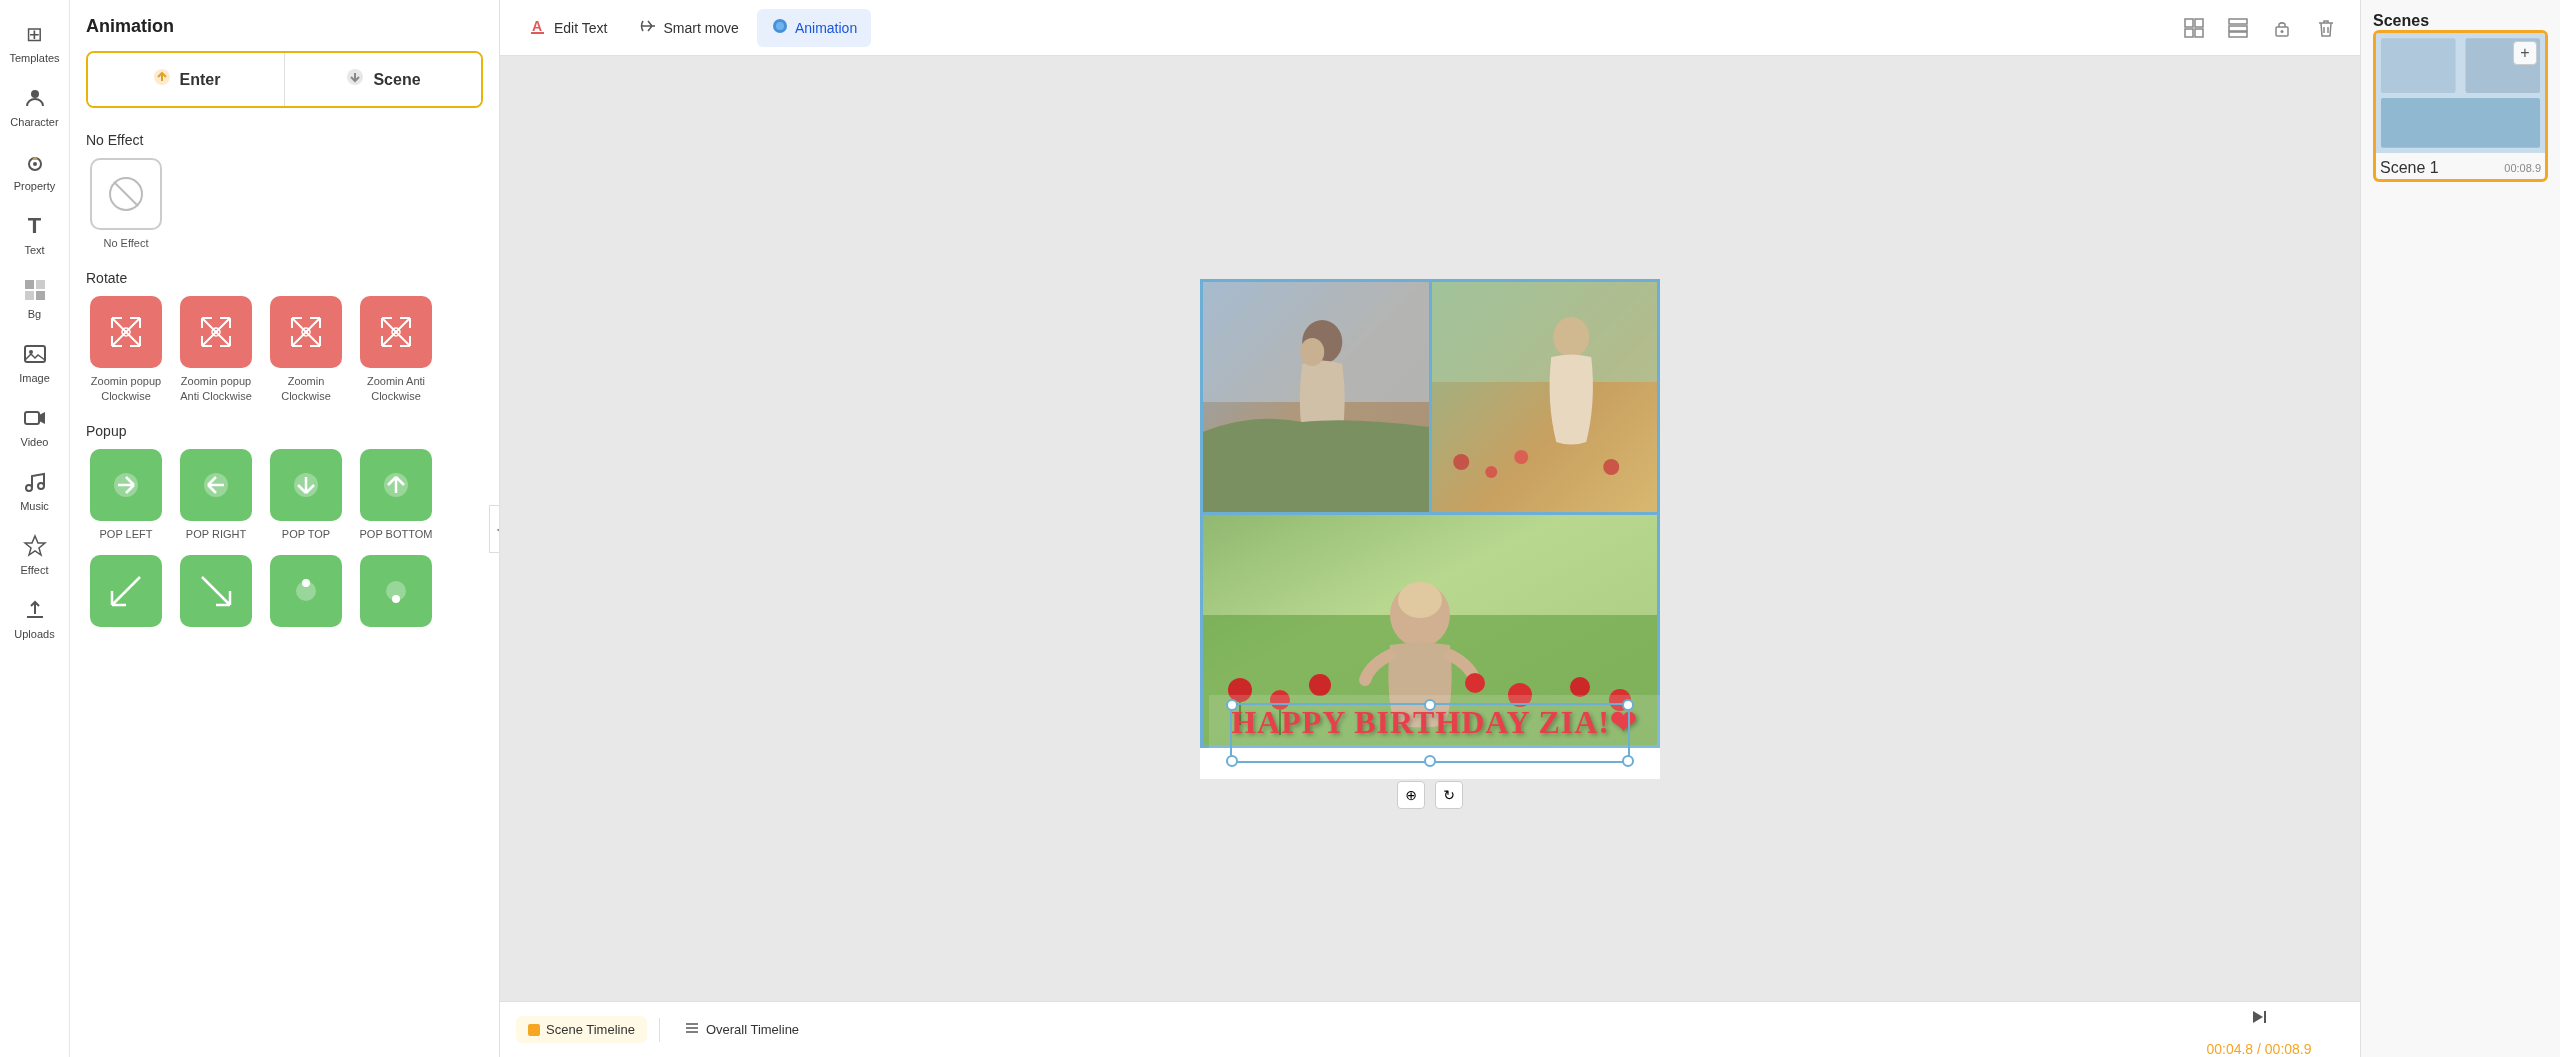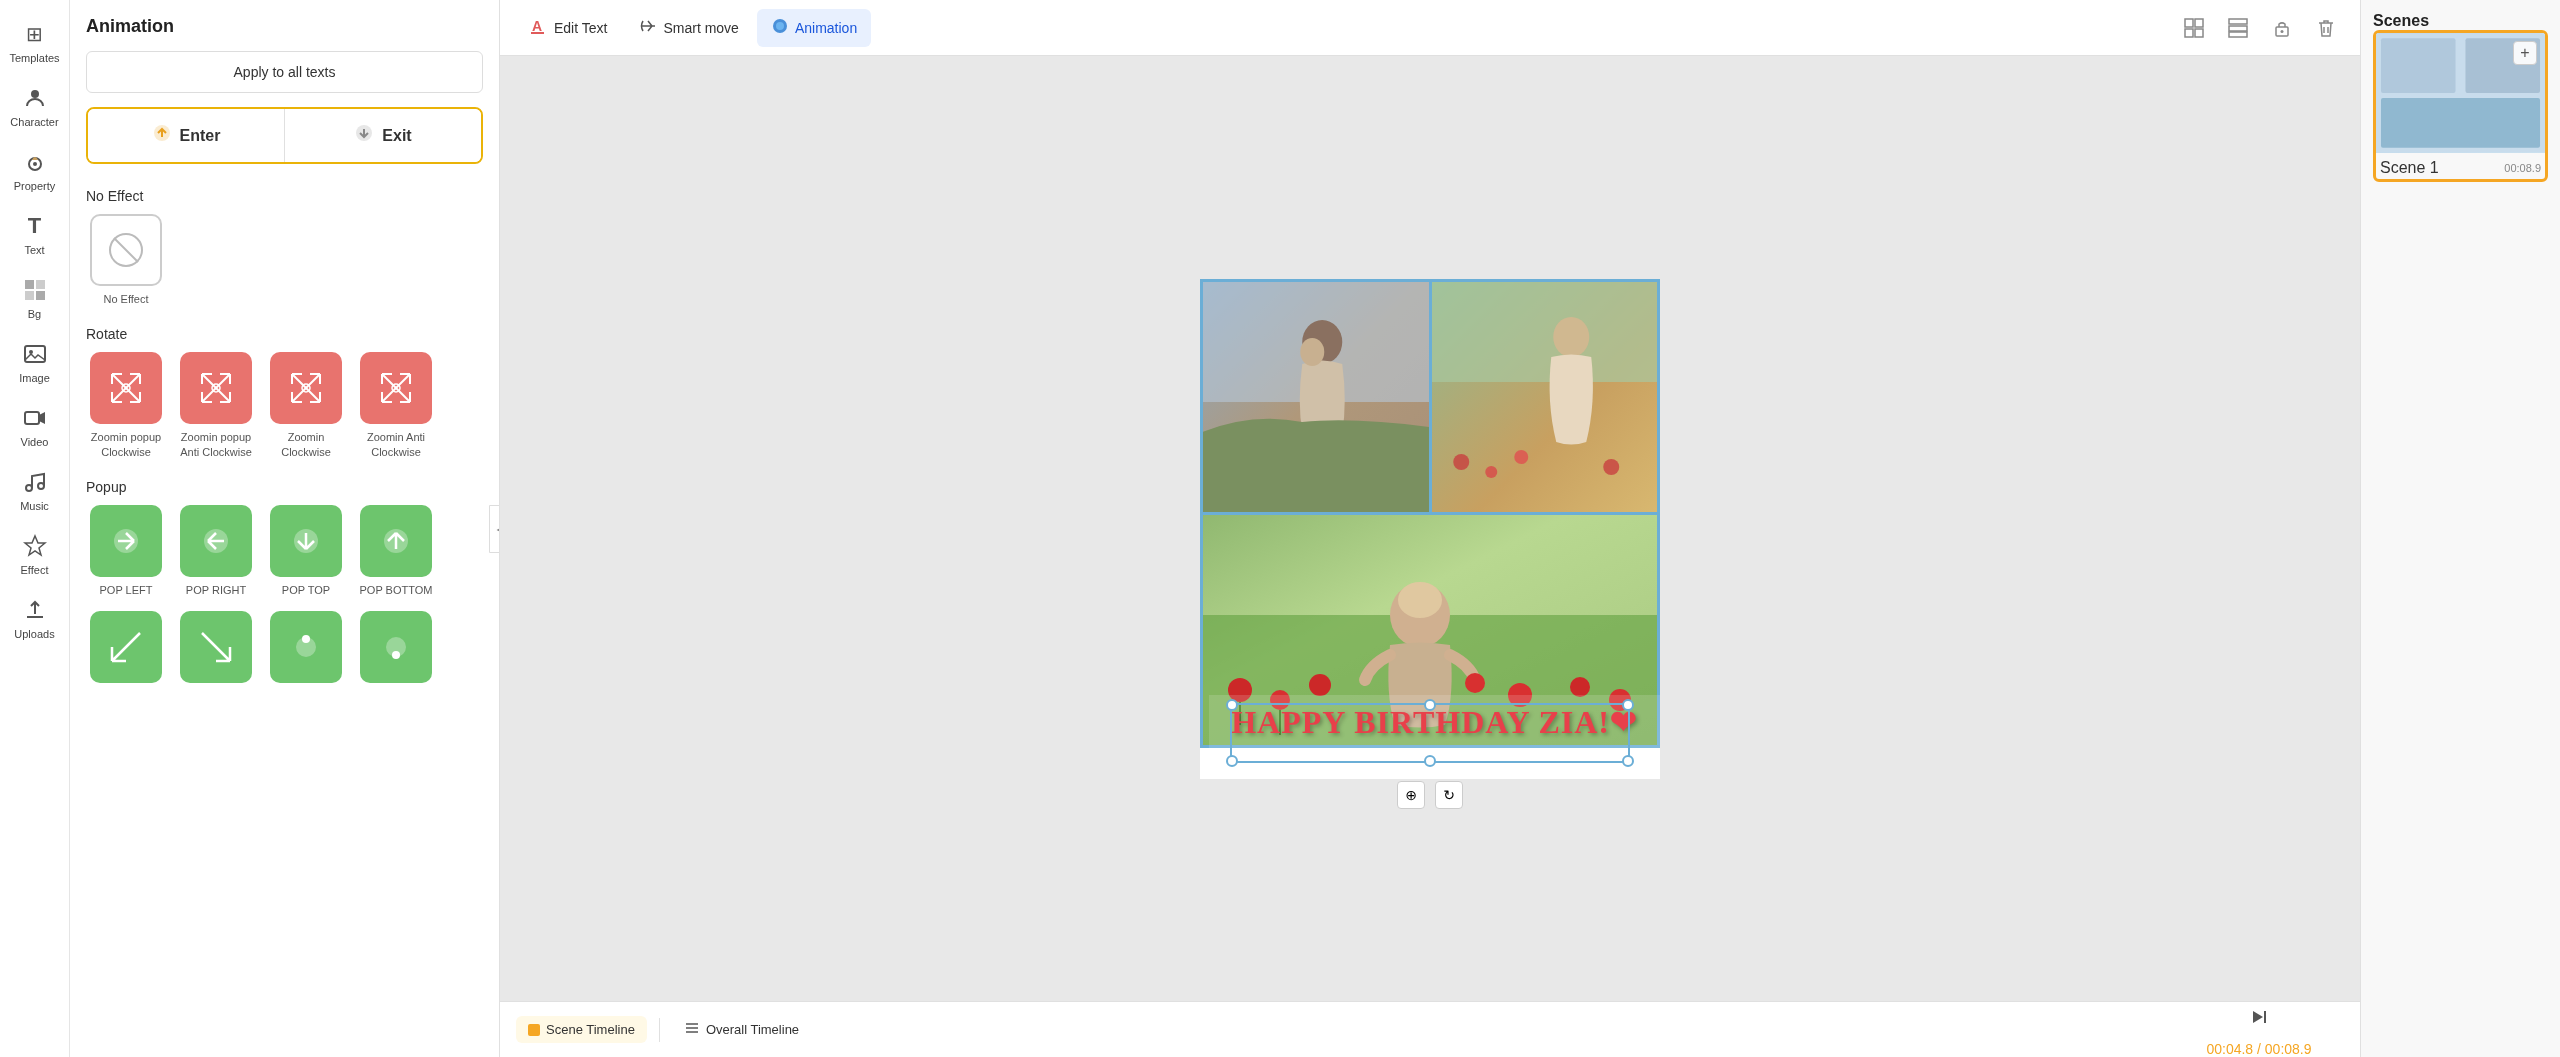--- a/index.html
+++ b/index.html
@@ -553,40 +553,39 @@
           <path d="M4 18 h16 v2 H4z" fill="#555"></path>
         </svg>
       </div>
       <span class="label">Uploads</span>
     </div>
   </div>
 
   <div class="animation-panel" style="position:relative;">
     <div class="panel-title">Animation</div>
 
-    <button class="apply-all-btn">Apply to all texts</button>
 
     <div class="enter-exit-tabs">
       <button class="tab-btn active">
         <span class="tab-icon" style="color:#e8a020;">
           <svg width="20" height="20" viewBox="0 0 20 20">
             <circle cx="10" cy="10" r="8" fill="#e8a020" opacity="0.2"></circle>
             <path d="M6 10 l4-4 4 4 M10 6 v8" stroke="#e8a020" stroke-width="2" fill="none"></path>
           </svg>
         </span>
         <span>Enter</span>
       </button>
       <button class="tab-btn">
         <span class="tab-icon" style="color:#888;">
           <svg width="20" height="20" viewBox="0 0 20 20">
             <circle cx="10" cy="10" r="8" fill="#888" opacity="0.2"></circle>
             <path d="M6 10 l4 4 4-4 M10 14 V6" stroke="#888" stroke-width="2" fill="none"></path>
           </svg>
         </span>
-        <span>Exit</span>
+        <span>Scene</span>
       </button>
     </div>
 
     <div class="section-label">No Effect</div>
     <div class="effect-grid">
       <div class="effect-item">
         <div class="effect-icon-box gray-outline">
           <svg width="40" height="40" viewBox="0 0 40 40">
             <circle cx="20" cy="20" r="16" fill="none" stroke="#bbb" stroke-width="2"></circle>
             <line x1="8" y1="8" x2="32" y2="32" stroke="#bbb" stroke-width="2"></line>

